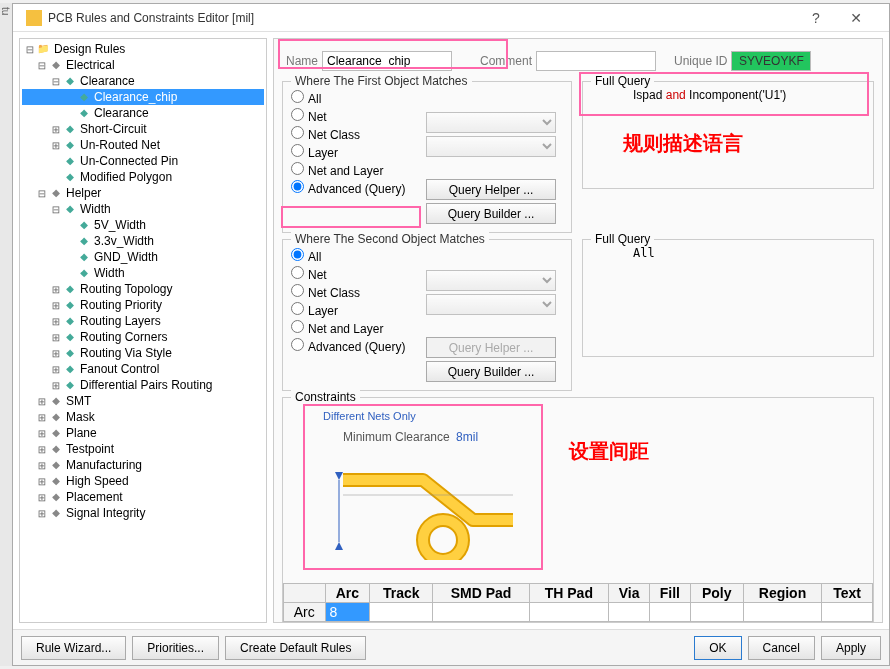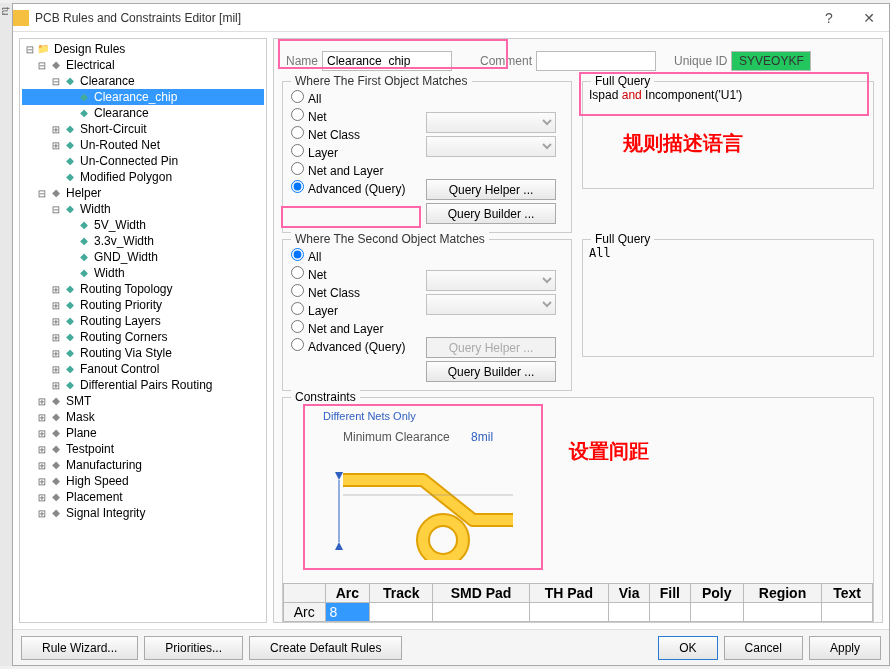--- a/index.html
+++ b/index.html
@@ -1,20 +1,20 @@
 <!DOCTYPE html>
 <html><head>
 <meta charset="utf-8">
 <style>
 * { box-sizing: border-box; margin: 0; padding: 0; font-family: "Segoe UI", Tahoma, sans-serif; font-size: 12px; }
 body { background: #f0f0f0; width: 890px; height: 669px; position: relative; overflow: hidden; }
 .window { background: #fff; border: 1px solid #aaa; width: 878px; height: 663px; margin-left: 12px; margin-top: 3px; display: flex; flex-direction: column; position: relative; }
 .left-bar { position: absolute; left: 0; top: 3px; width: 12px; height: 663px; background: #e8e8e8; }
 .left-tab { writing-mode: vertical-rl; font-size: 10px; color: #666; padding: 4px 0; }
-.titlebar { height: 28px; display: flex; align-items: center; padding: 0 0; background: #fff; border-bottom: 1px solid #e0e0e0; }
+.titlebar { height: 28px; display: flex; align-items: center; padding: 0 13px; background: #fff; border-bottom: 1px solid #e0e0e0; }
 .titlebar .icon { width: 16px; height: 16px; background: #f5c040; margin-right: 6px; }
 .titlebar .title { flex: 1; color: #333; }
 .titlebar .btn { width: 40px; height: 24px; display: flex; align-items: center; justify-content: center; font-size: 14px; color: #555; }
 .body { flex: 1; display: flex; padding: 6px; gap: 6px; overflow: hidden; }
 .tree-pane { width: 248px; border: 1px solid #ccc; background: #fff; overflow-y: auto; padding: 2px; }
 .tree { line-height: 16px; }
 .tree .node { white-space: nowrap; padding: 0 2px; display: flex; align-items: center; height: 16px; cursor: default; }
 .tree .exp { width: 12px; display: inline-block; text-align: center; color: #666; cursor: pointer; }
 .tree .exp::before { content: "⊞"; font-size: 10px; }
 .tree .exp.open::before { content: "⊟"; }
@@ -43,40 +43,40 @@
 .match-body { display: flex; }
 .match-left { flex: 0 0 135px; }
 .match-left label { display: block; margin: 2px 0; }
 .match-right { flex: 1; display: flex; flex-direction: column; gap: 3px; padding-top: 24px; }
 .match-right select, .match-right .qbtn { height: 21px; border: 1px solid #aaa; background: linear-gradient(#fdfdfd,#e8e8e8); }
 .match-right select { width: 130px; }
 .qbtn { width: 130px; text-align: center; cursor: pointer; display: flex; align-items: center; justify-content: center; }
 .qbtn.disabled { color: #aaa; background: #f2f2f2; }
 .full-query { position: absolute; left: 300px; top: 0; right: 0; border: 1px solid #ccc; padding: 6px; background: #fafafa; height: 108px; }
 .full-query .legend { position: absolute; top: -8px; left: 8px; background: #fafafa; padding: 0 4px; }
-.full-query .code { font-family: Consolas, monospace; color: #000; }
+.full-query .code { font-family: Consolas, monospace; color: #000; margin-left: 44px; }
 .full-query .kw { color: #c00; }
 
 .match-wrap { position: relative; }
 .constraints { border: 1px solid #ccc; margin-top: 6px; padding: 6px; height: 226px; position: relative; }
 .constraints .legend { position: absolute; top: -8px; left: 8px; background: #fafafa; padding: 0 4px; }
 .diag { position: absolute; left: 40px; top: 12px; }
 .diag .title-s { color: #3060c0; font-size: 11px; margin-bottom: 8px; }
 .diag .mc { color: #555; }
-.diag .mcv { color: #3060c0; margin-left: 18px; }
+.diag .mcv { color: #3060c0; margin-left: 3px; }
 .diag svg { display: block; }
 .tbl { position: absolute; bottom: 0; left: 0; right: 0; }
 .tbl table { border-collapse: collapse; width: 100%; }
 .tbl th, .tbl td { border: 1px solid #bbb; padding: 1px 4px; text-align: center; font-size: 14px; background: #f3f3f3; }
 .tbl td.val { background: #fff; text-align: left; }
 .tbl td.sel { background: #3399ff; color: #fff; text-align: left; }
 
 .footer { height: 36px; display: flex; align-items: center; padding: 0 8px; gap: 6px; border-top: 1px solid #ddd; background: #f5f5f5; }
 .footer .spacer { flex: 1; }
-.footer button { height: 24px; padding: 0 20px; border: 1px solid #aaa; background: linear-gradient(#fdfdfd,#e5e5e5); cursor: pointer; }
+.footer button { height: 24px; padding: 0 14px; border: 1px solid #aaa; background: linear-gradient(#fdfdfd,#e5e5e5); cursor: pointer; }
 .footer button.primary { border: 1px solid #2a7bd0; }
 input[type=radio] { margin-right: 4px; }
 </style>
 </head>
 <body>
 
 <div class="left-bar">
     <div class="left-tab">tu</div>
   </div>
 

